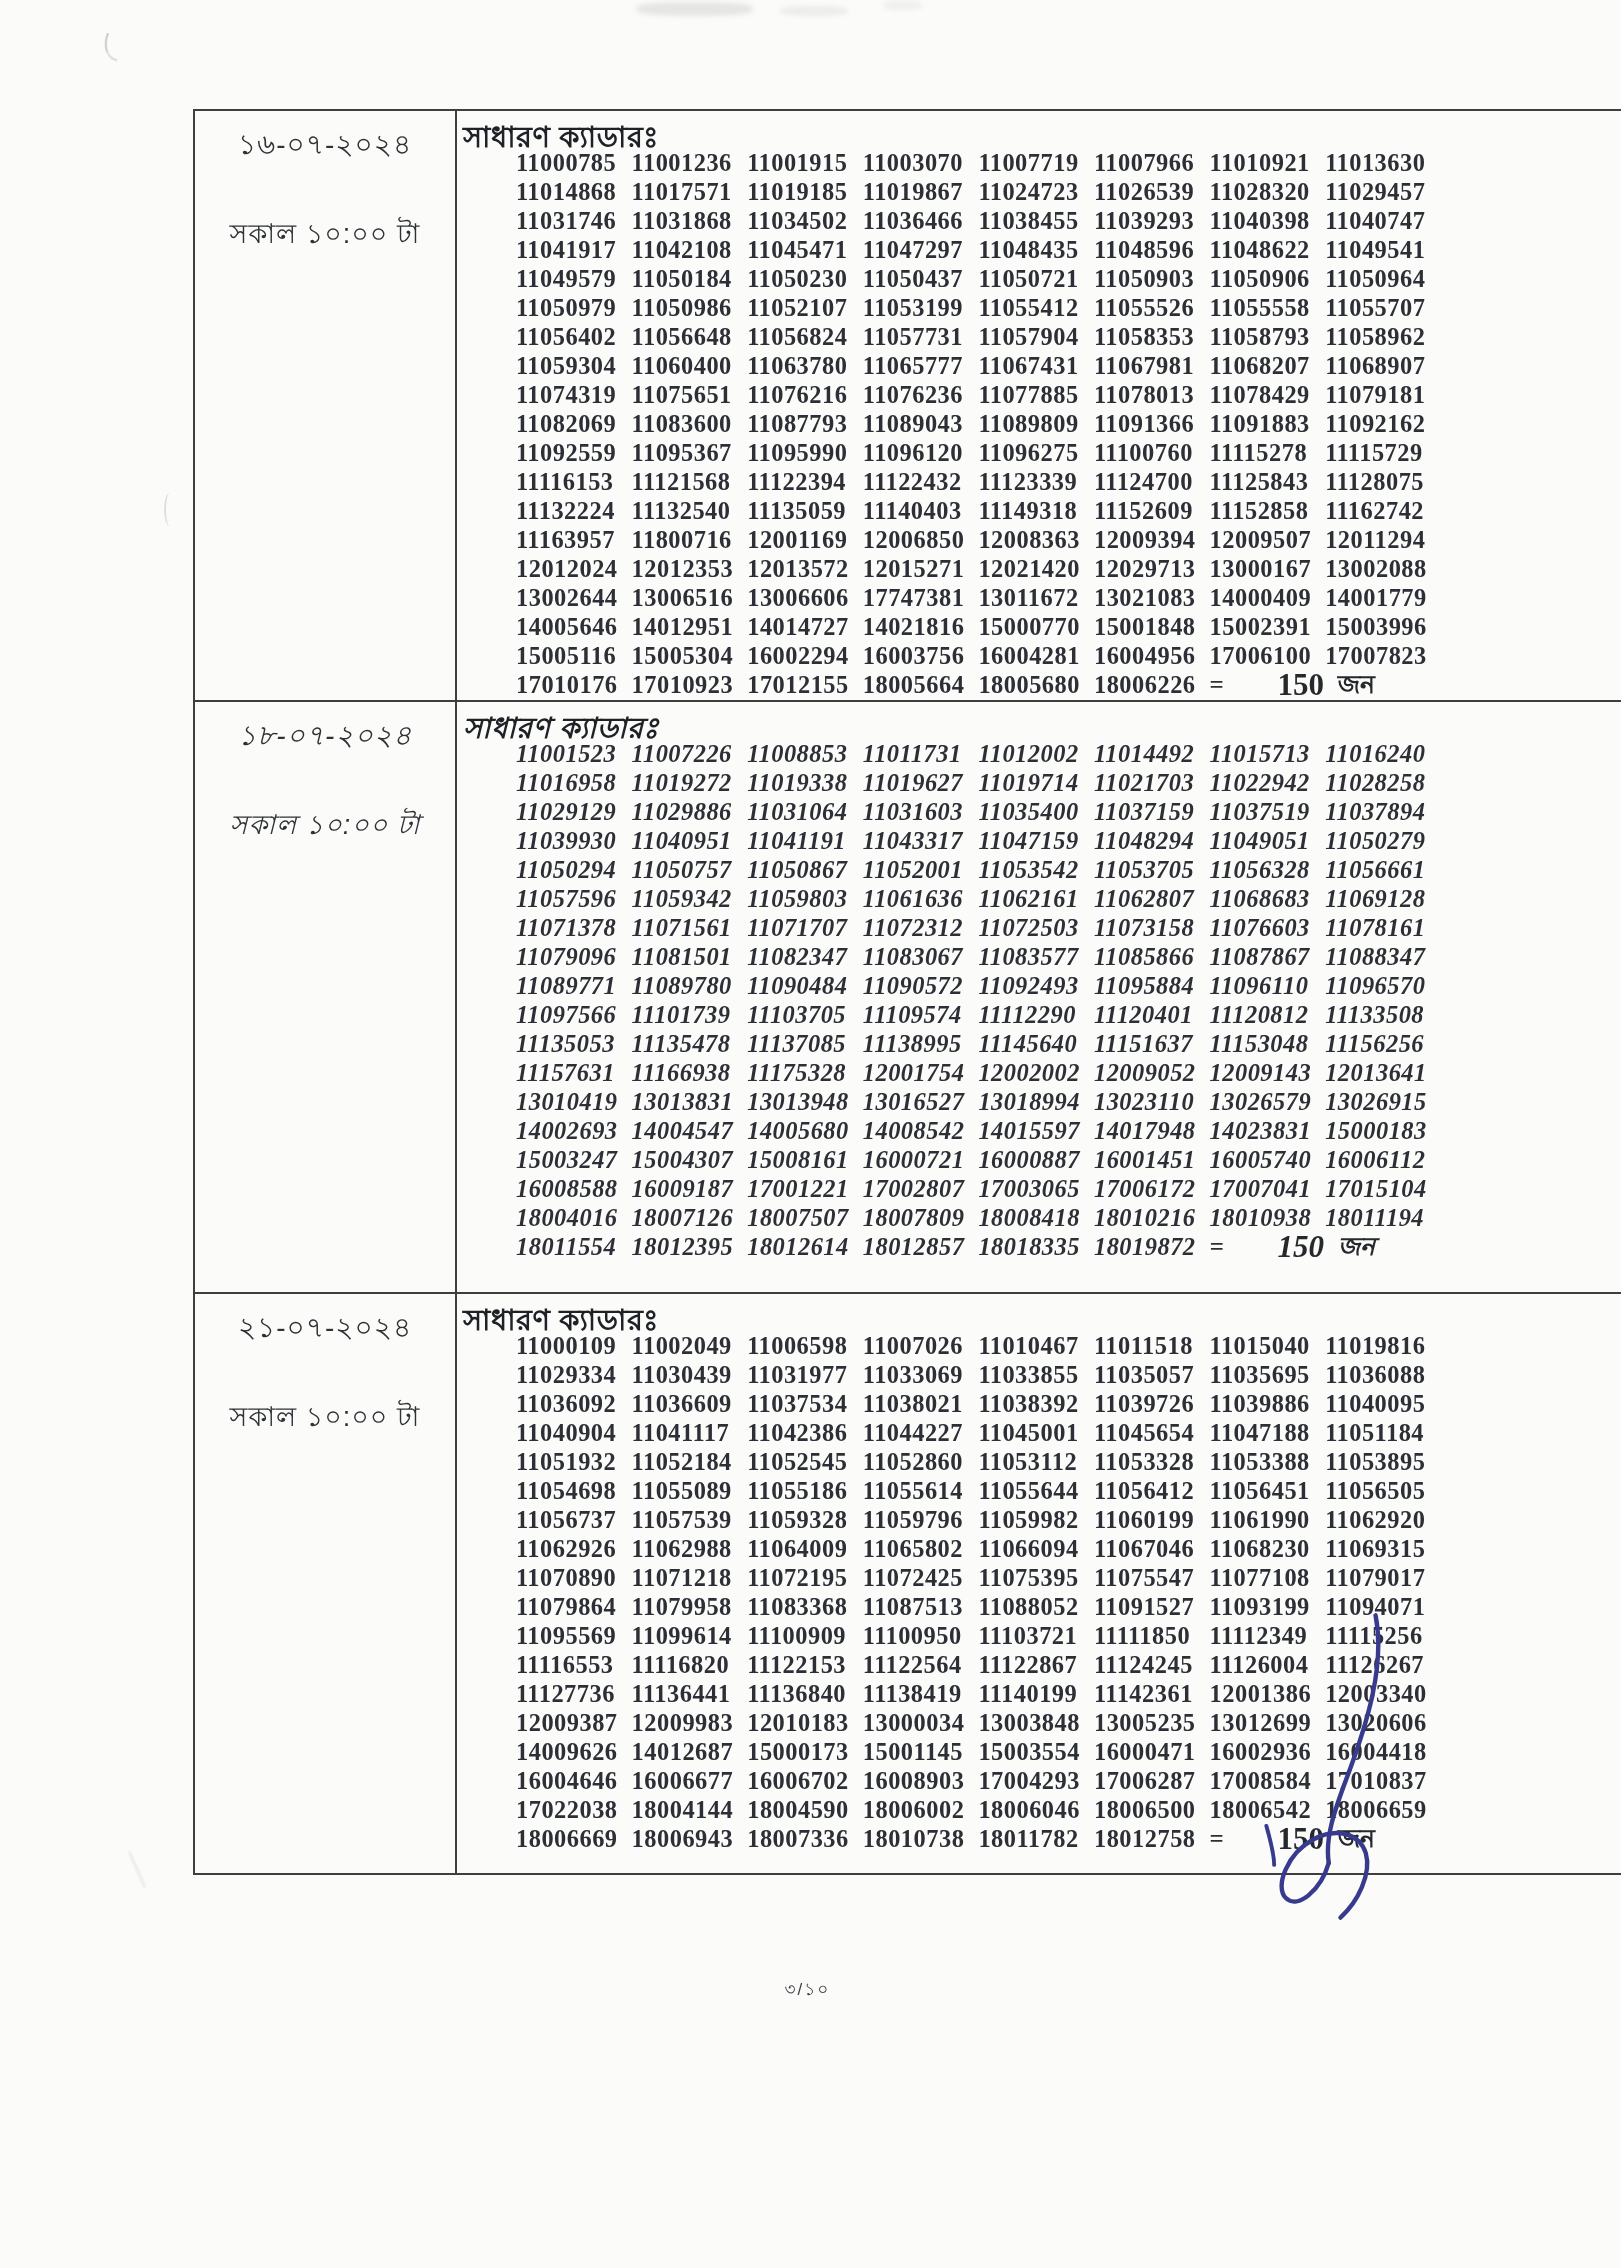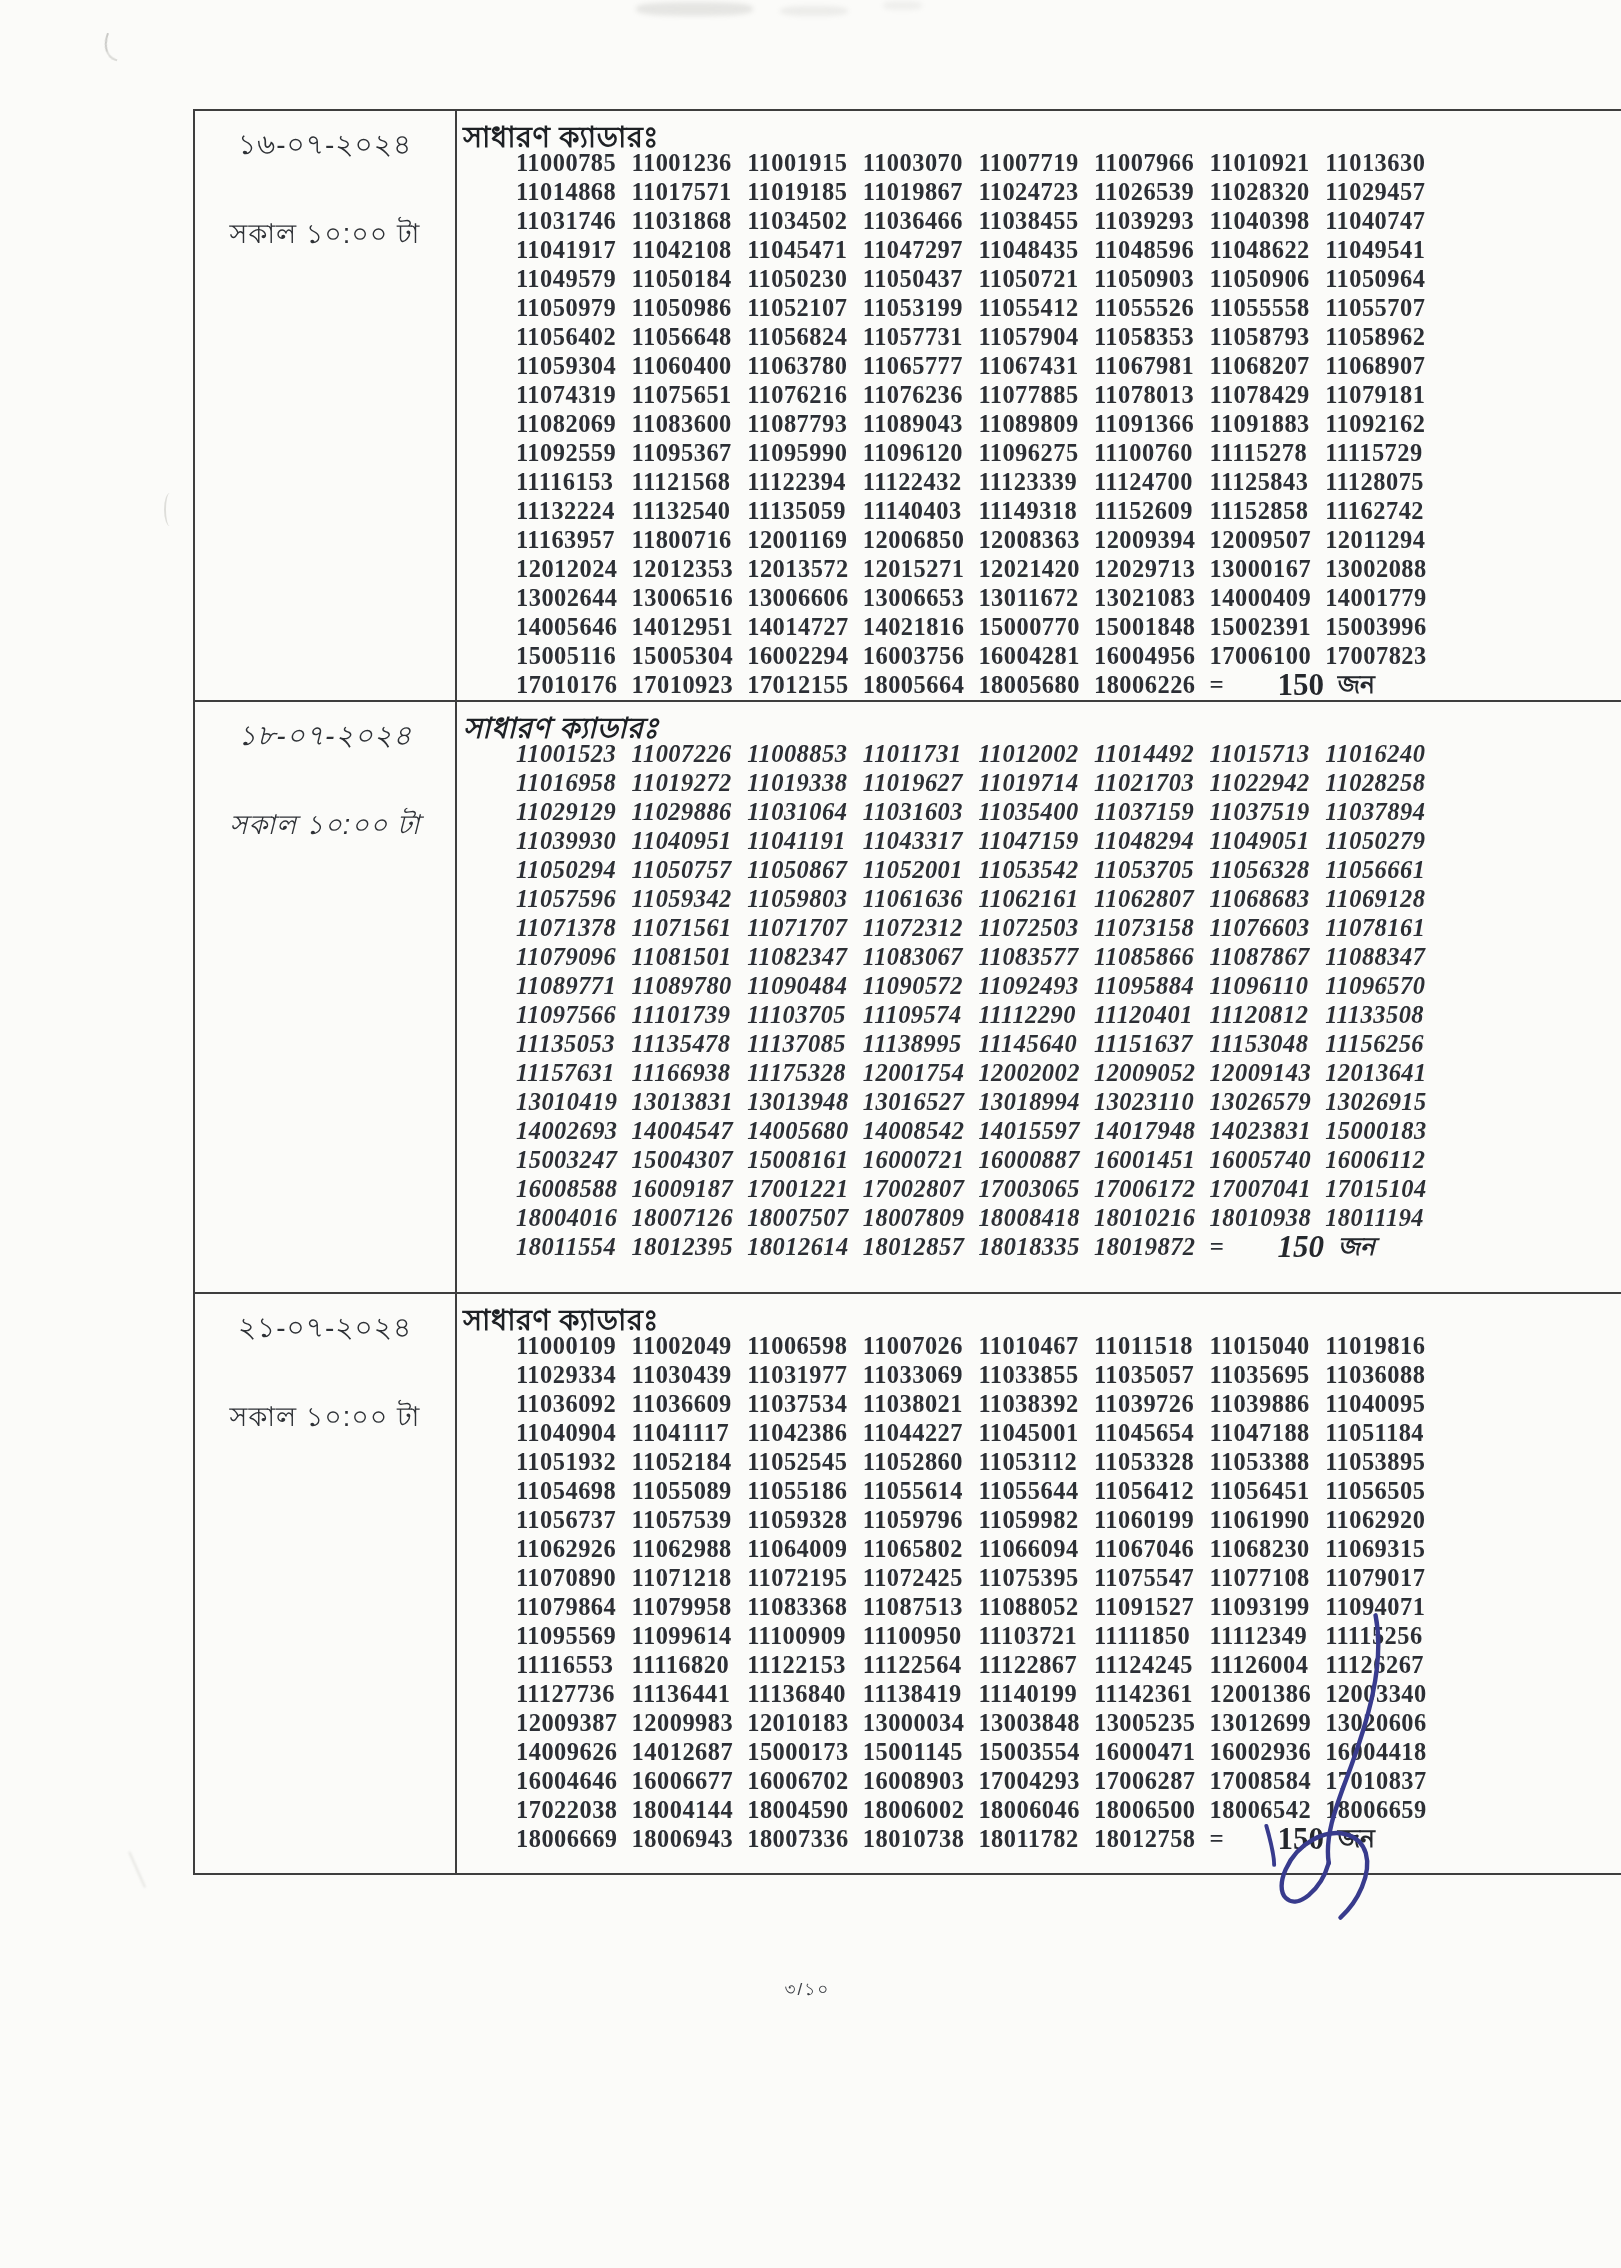--- a/index.html
+++ b/index.html
@@ -101,21 +101,21 @@
             <div class="num-row"><span class="num">11050979</span><span class="num">11050986</span><span class="num">11052107</span><span class="num">11053199</span><span class="num">11055412</span><span class="num">11055526</span><span class="num">11055558</span><span class="num">11055707</span></div>
             <div class="num-row"><span class="num">11056402</span><span class="num">11056648</span><span class="num">11056824</span><span class="num">11057731</span><span class="num">11057904</span><span class="num">11058353</span><span class="num">11058793</span><span class="num">11058962</span></div>
             <div class="num-row"><span class="num">11059304</span><span class="num">11060400</span><span class="num">11063780</span><span class="num">11065777</span><span class="num">11067431</span><span class="num">11067981</span><span class="num">11068207</span><span class="num">11068907</span></div>
             <div class="num-row"><span class="num">11074319</span><span class="num">11075651</span><span class="num">11076216</span><span class="num">11076236</span><span class="num">11077885</span><span class="num">11078013</span><span class="num">11078429</span><span class="num">11079181</span></div>
             <div class="num-row"><span class="num">11082069</span><span class="num">11083600</span><span class="num">11087793</span><span class="num">11089043</span><span class="num">11089809</span><span class="num">11091366</span><span class="num">11091883</span><span class="num">11092162</span></div>
             <div class="num-row"><span class="num">11092559</span><span class="num">11095367</span><span class="num">11095990</span><span class="num">11096120</span><span class="num">11096275</span><span class="num">11100760</span><span class="num">11115278</span><span class="num">11115729</span></div>
             <div class="num-row"><span class="num">11116153</span><span class="num">11121568</span><span class="num">11122394</span><span class="num">11122432</span><span class="num">11123339</span><span class="num">11124700</span><span class="num">11125843</span><span class="num">11128075</span></div>
             <div class="num-row"><span class="num">11132224</span><span class="num">11132540</span><span class="num">11135059</span><span class="num">11140403</span><span class="num">11149318</span><span class="num">11152609</span><span class="num">11152858</span><span class="num">11162742</span></div>
             <div class="num-row"><span class="num">11163957</span><span class="num">11800716</span><span class="num">12001169</span><span class="num">12006850</span><span class="num">12008363</span><span class="num">12009394</span><span class="num">12009507</span><span class="num">12011294</span></div>
             <div class="num-row"><span class="num">12012024</span><span class="num">12012353</span><span class="num">12013572</span><span class="num">12015271</span><span class="num">12021420</span><span class="num">12029713</span><span class="num">13000167</span><span class="num">13002088</span></div>
-            <div class="num-row"><span class="num">13002644</span><span class="num">13006516</span><span class="num">13006606</span><span class="num">13006653</span><span class="num">13011672</span><span class="num">13021083</span><span class="num">14000409</span><span class="num">14001779</span></div>
+            <div class="num-row"><span class="num">13002644</span><span class="num">13006516</span><span class="num">13006606</span><span class="num">17747381</span><span class="num">13011672</span><span class="num">13021083</span><span class="num">14000409</span><span class="num">14001779</span></div>
             <div class="num-row"><span class="num">14005646</span><span class="num">14012951</span><span class="num">14014727</span><span class="num">14021816</span><span class="num">15000770</span><span class="num">15001848</span><span class="num">15002391</span><span class="num">15003996</span></div>
             <div class="num-row"><span class="num">15005116</span><span class="num">15005304</span><span class="num">16002294</span><span class="num">16003756</span><span class="num">16004281</span><span class="num">16004956</span><span class="num">17006100</span><span class="num">17007823</span></div>
             <div class="num-row"><span class="num">17010176</span><span class="num">17010923</span><span class="num">17012155</span><span class="num">18005664</span><span class="num">18005680</span><span class="num">18006226</span><span class="total-eq">=</span><span class="total-count">150</span><span class="total-unit">জন</span></div>
           </div>
     </div>
   </div>
 
   <div class="section">
     <div class="cell-left">
       <div class="session-date">১৮-০৭-২০২৪</div>

